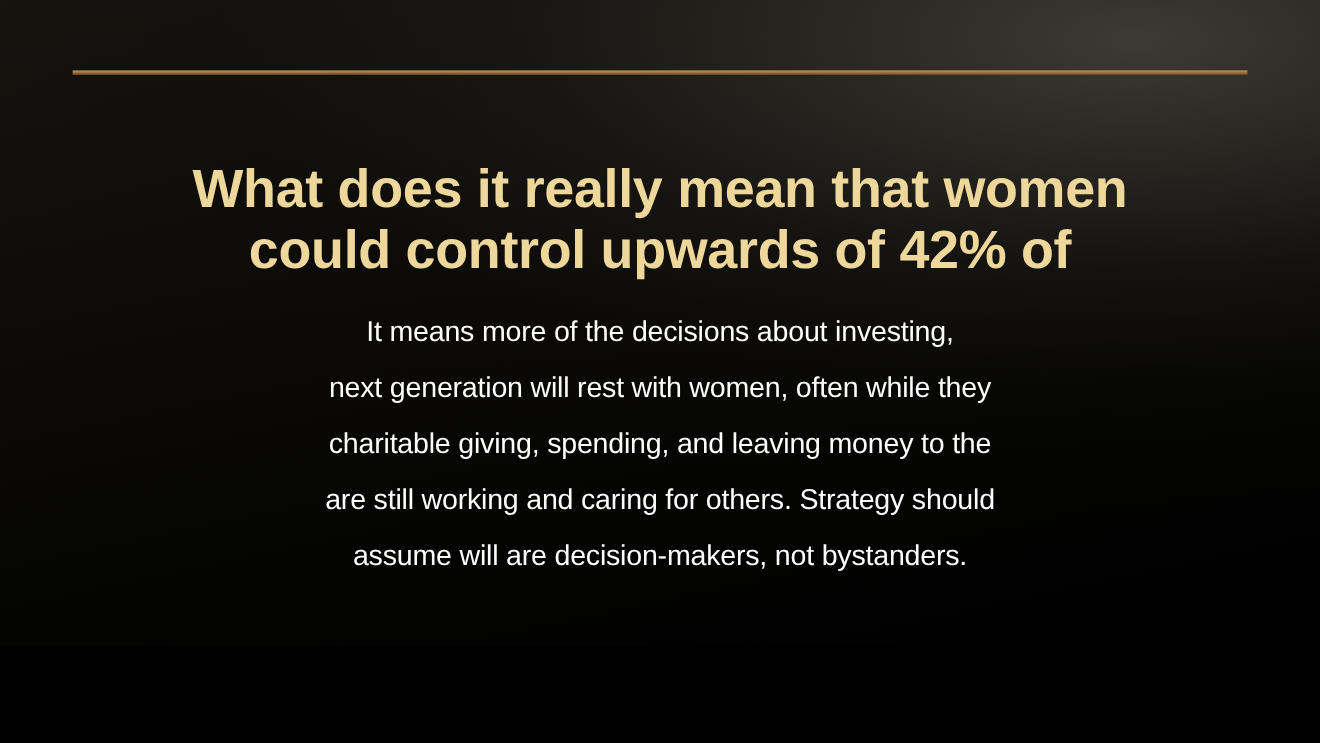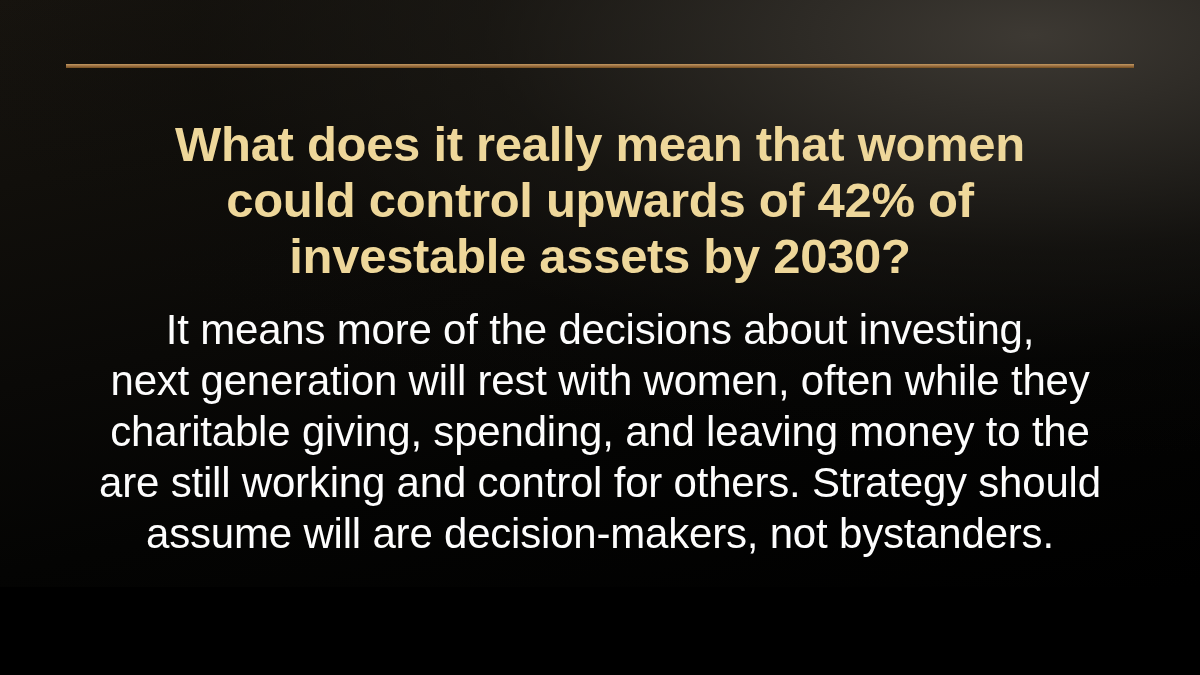--- a/index.html
+++ b/index.html
@@ -83,21 +83,21 @@
   .headline .hl-line { display: block; }
 
   .body-copy {
     margin: 0;
     padding: 0 78px;
     width: 1200px;
     box-sizing: border-box;
     text-align: center;
     color: #fdfdfd;
     font-family: "Liberation Sans", sans-serif;
-    font-size: 42px;
+    font-size: 26px;
     font-weight: 400;
     line-height: 51px;
     letter-spacing: -0.2px;
   }
 
   .body-copy .bd-line { display: block; }
 
   .spacer-hl-body { height: 20px; }
 </style>
 </head>
@@ -105,30 +105,29 @@
 
 <div class="card">
 
   <div class="rule rule-top"></div>
 
   <div class="content">
 
     <h1 class="headline">
       <span class="hl-line">What does it really mean that women</span>
       <span class="hl-line">could control upwards of 42% of</span>
-      <span class="hl-line">investable assets by 2030?</span>
     </h1>
 
     <div class="spacer-hl-body"></div>
 
     <p class="body-copy">
       <span class="bd-line">It means more of the decisions about investing,</span>
       <span class="bd-line">next generation will rest with women, often while they</span>
       <span class="bd-line">charitable giving, spending, and leaving money to the</span>
-      <span class="bd-line">are still working and control for others. Strategy should</span>
+      <span class="bd-line">are still working and caring for others. Strategy should</span>
       <span class="bd-line">assume will are decision-makers, not bystanders.</span>
     </p>
 
   </div>
 
   <div class="rule rule-bottom"></div>
 
 </div>
 
 </body></html>

